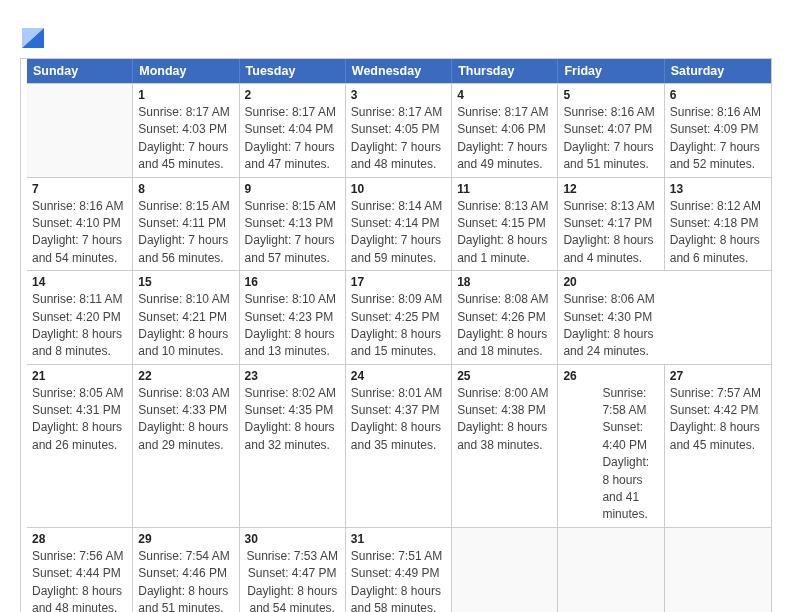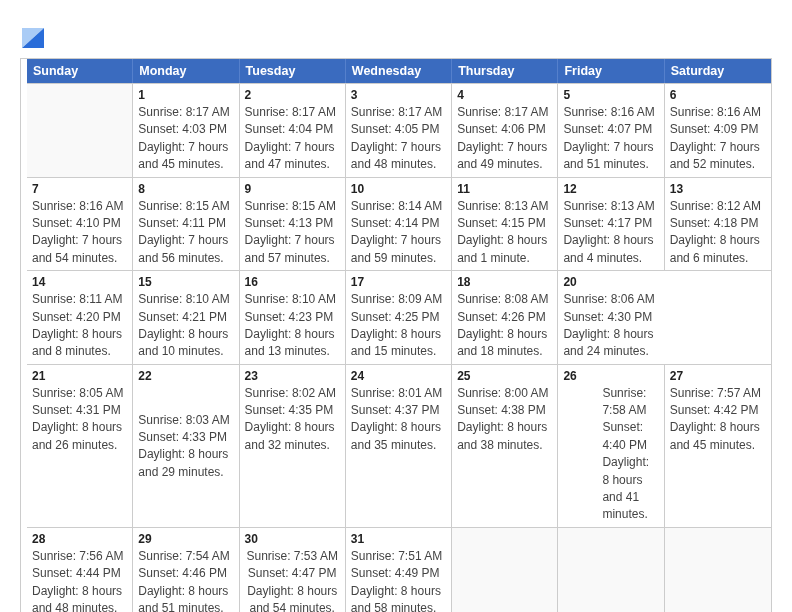--- a/index.html
+++ b/index.html
@@ -274,21 +274,21 @@
         </div>
         <div class="cal-row">
           <div class="cal-cell">
             <div class="day-num">21</div>
             <div class="day-info" style="white-space: pre-line;">Sunrise: 8:05 AM
 Sunset: 4:31 PM
 Daylight: 8 hours and 26 minutes.</div>
           </div>
           <div class="cal-cell">
             <div class="day-num">22</div>
-            <div class="day-info" style="white-space: pre-line; margin-top: 27px;">Sunrise: 8:03 AM
+            <div class="day-info" style="white-space: pre-line;">Sunrise: 8:03 AM
 Sunset: 4:33 PM
 Daylight: 8 hours and 29 minutes.</div>
           </div>
           <div class="cal-cell">
             <div class="day-num">23</div>
             <div class="day-info" style="white-space: pre-line;">Sunrise: 8:02 AM
 Sunset: 4:35 PM
 Daylight: 8 hours and 32 minutes.</div>
           </div>
           <div class="cal-cell">

